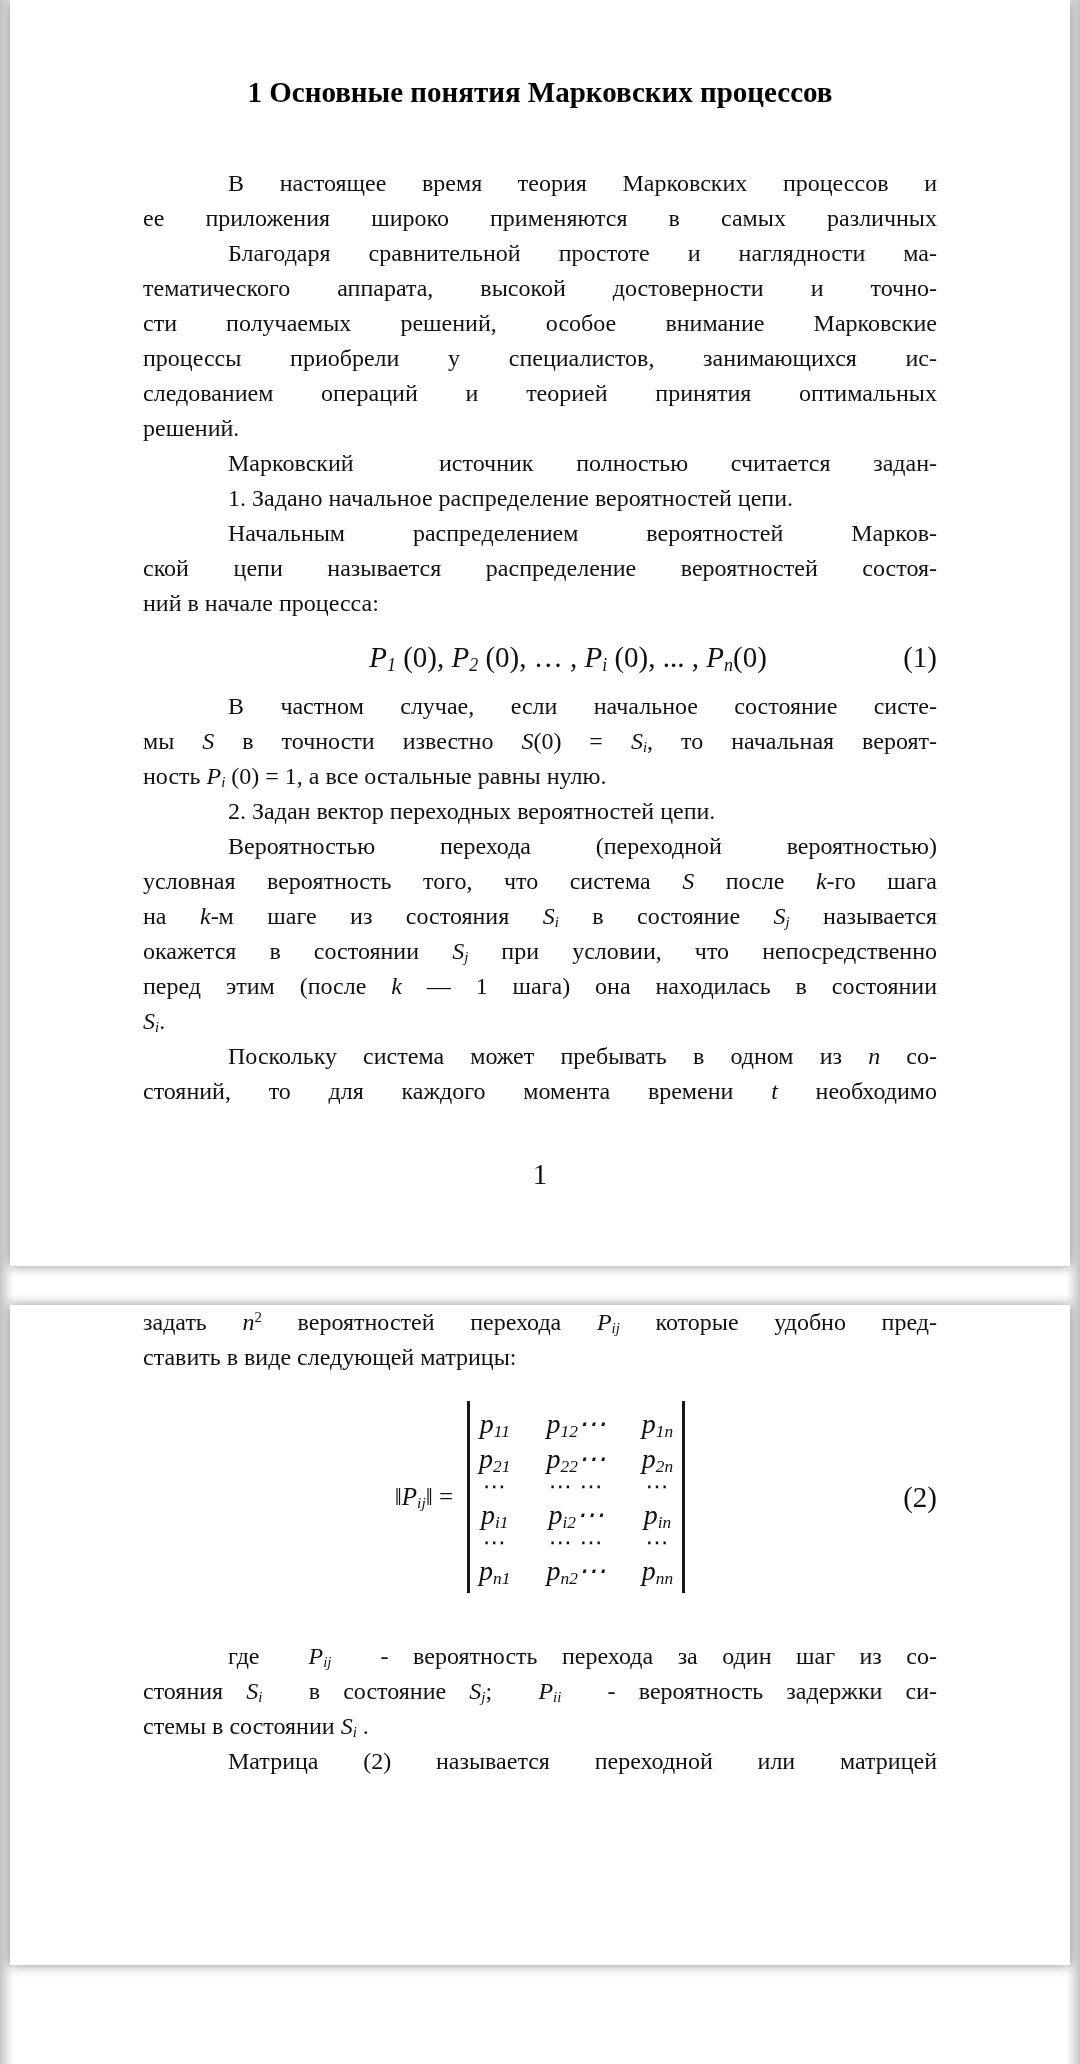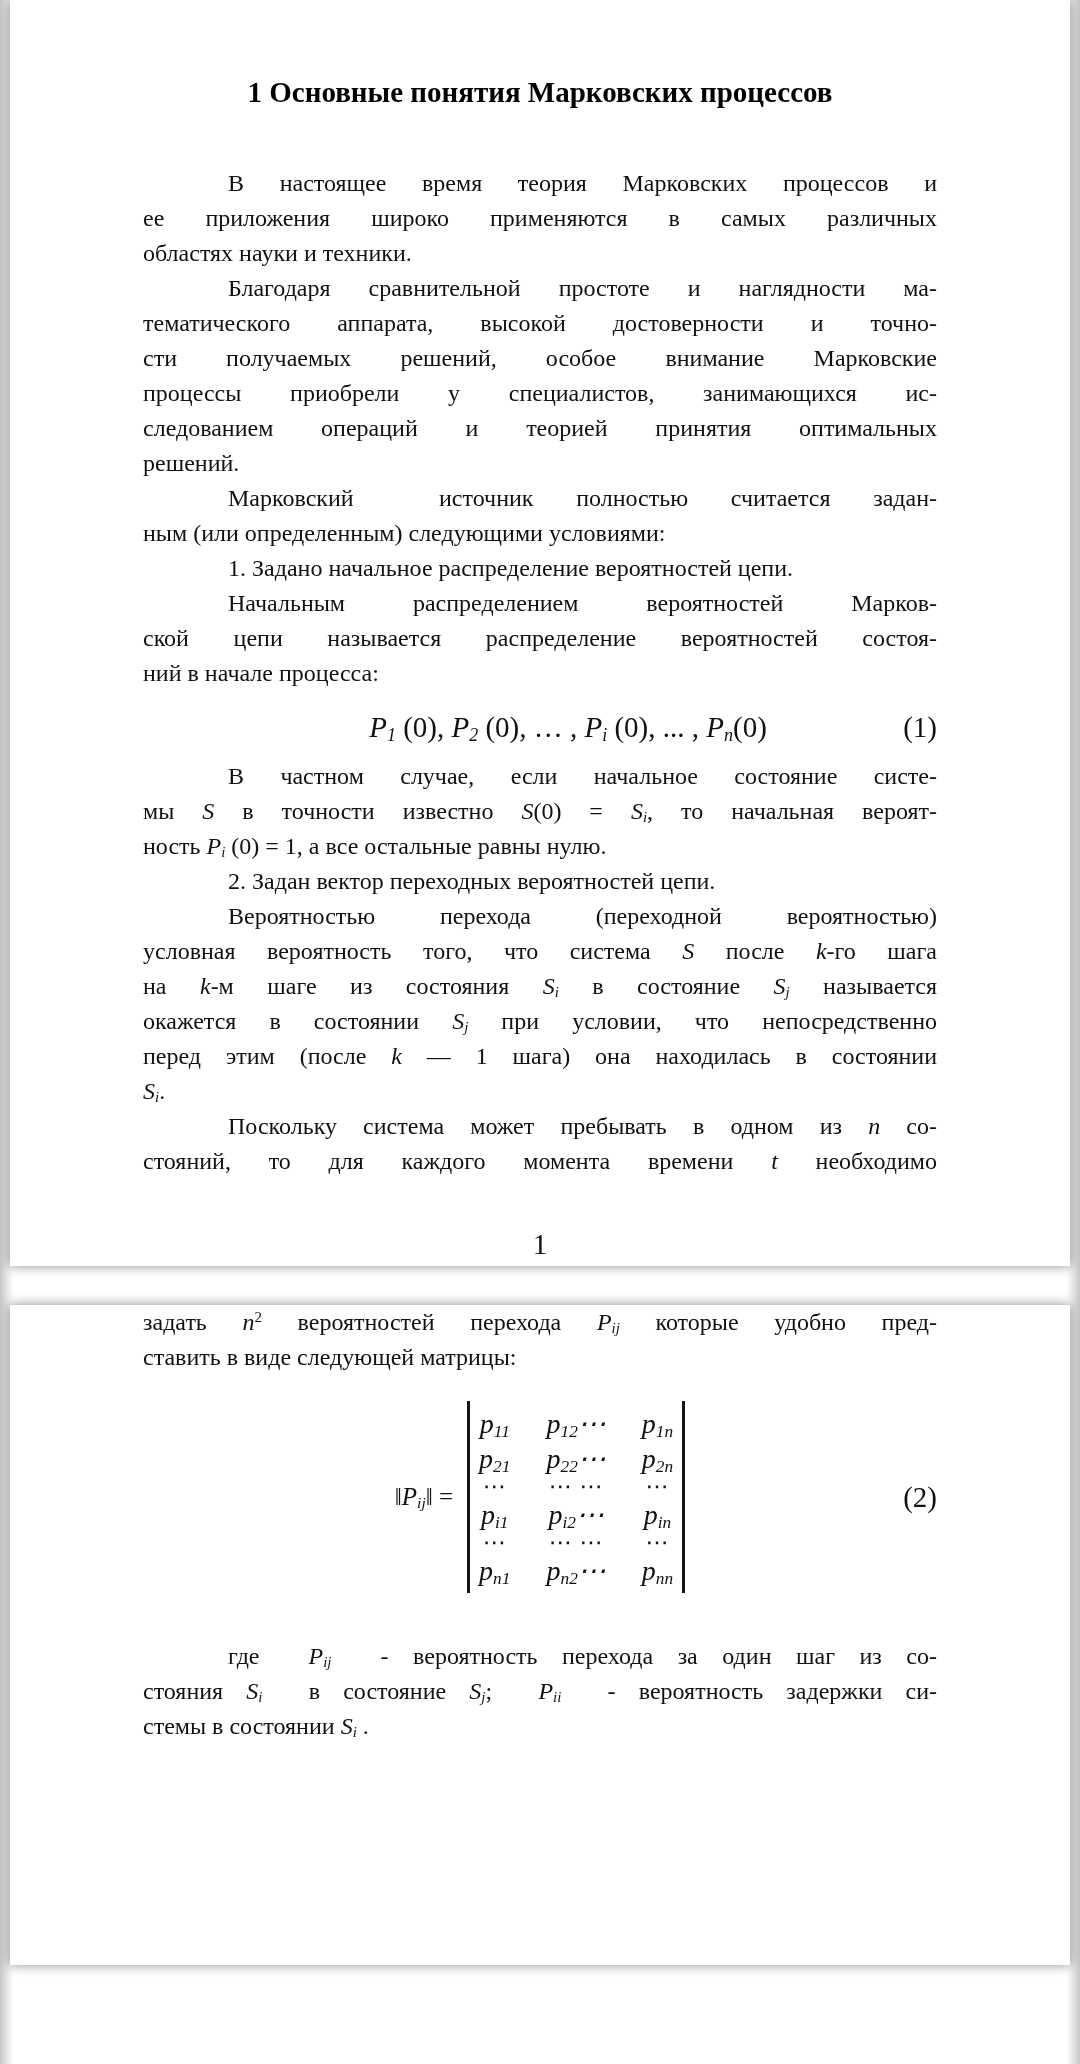--- a/index.html
+++ b/index.html
@@ -58,33 +58,31 @@
 </style>
 </head>
 <body>
 
 <div id="doc">
     <div class="page page1">
       <div class="title">1 Основные понятия Марковских процессов</div>
       <div class="para">
         <div class="line ind full">В настоящее время теория Марковских процессов и</div>
         <div class="line full">ее приложения широко применяются в самых различных</div>
-        <div class="line">областях науки и техники.</div>
       </div>
       <div class="para">
         <div class="line ind full">Благодаря сравнительной простоте и наглядности ма-</div>
         <div class="line full">тематического аппарата, высокой достоверности и точно-</div>
         <div class="line full">сти получаемых решений, особое внимание Марковские</div>
         <div class="line full">процессы приобрели у специалистов, занимающихся ис-</div>
         <div class="line full">следованием операций и теорией принятия оптимальных</div>
         <div class="line">решений.</div>
       </div>
       <div class="para">
         <div class="line ind full">Марковский&nbsp; источник полностью считается задан-</div>
-        <div class="line">ным (или определенным) следующими условиями:</div>
       </div>
       <div class="para">
         <div class="line ind">1.&nbsp;Задано начальное распределение вероятностей цепи.</div>
       </div>
       <div class="para">
         <div class="line ind full">Начальным&nbsp; распределением&nbsp; вероятностей&nbsp; Марков-</div>
         <div class="line full">ской цепи называется распределение вероятностей состоя-</div>
         <div class="line">ний в начале процесса:</div>
       </div>
       <div class="formula-row f1">
@@ -140,14 +138,17 @@
           <span class="m-cell">p<sub>n2</sub>⋯</span>
           <span class="m-cell">p<sub>nn</sub></span>
         </div>
         <span class="f-num">(2)</span>
       </div>
       <div class="para">
         <div class="line ind full">где&nbsp; <i>P</i><sub class="it">ij</sub>&nbsp; - вероятность перехода за один шаг из со-</div>
         <div class="line full">стояния <i>S</i><sub class="it">i</sub>&nbsp; в состояние <i>S</i><sub class="it">j</sub>;&nbsp; <i>P</i><sub class="it">ii</sub>&nbsp; - вероятность задержки си-</div>
         <div class="line">стемы в состоянии <i>S</i><sub class="it">i</sub> .</div>
       </div>
+      <div class="para">
+        <div class="line ind full">Матрица (2) называется переходной или матрицей</div>
+      </div>
     </div>
   </div>
 
 </body></html>

